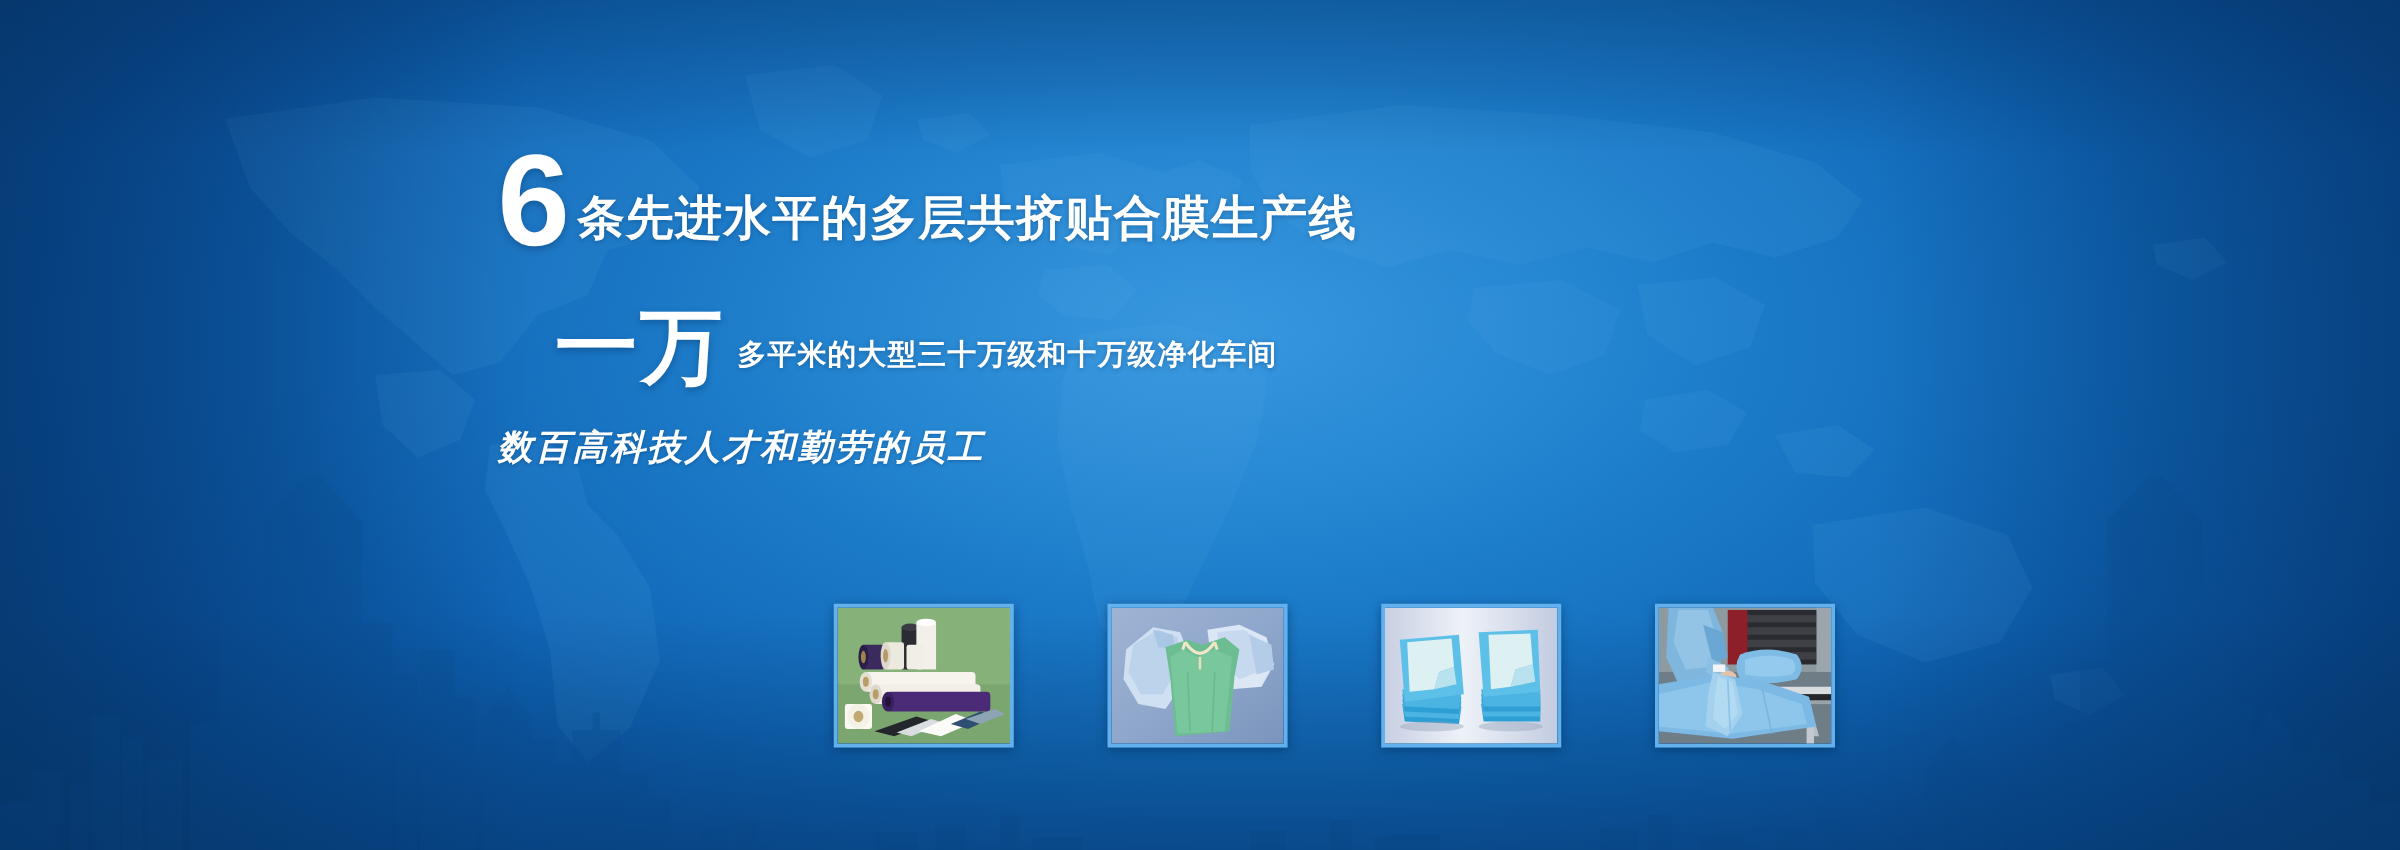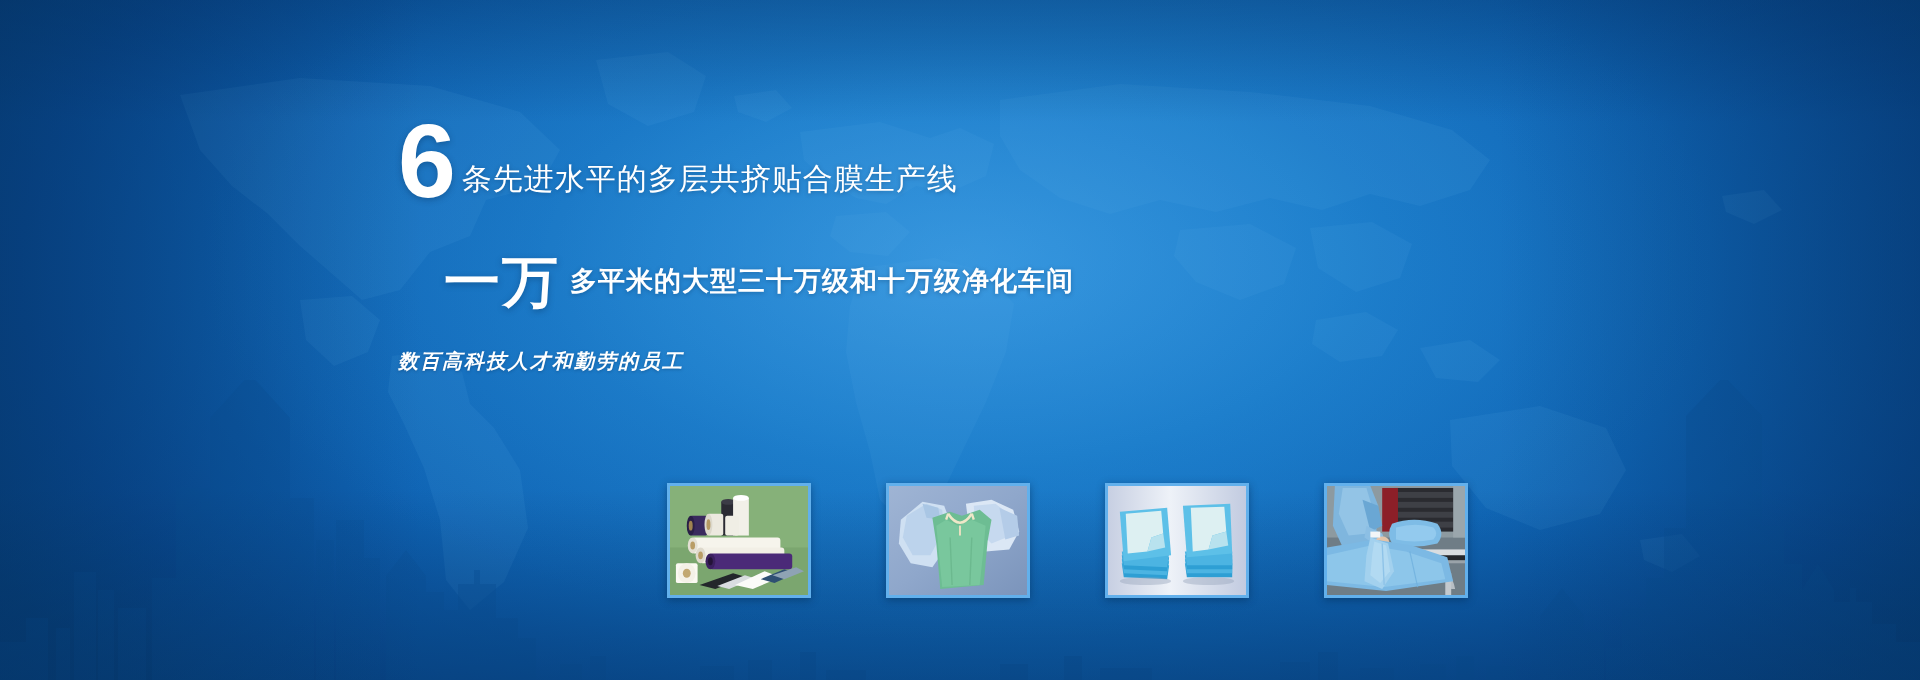--- a/index.html
+++ b/index.html
@@ -69,63 +69,63 @@
   }
   .bignum{
     font-size:104px;
     line-height:.82;
     font-weight:700;
     color:#ffffff;
     letter-spacing:-2px;
     text-shadow:0 2px 6px rgba(3,40,80,.35);
   }
   .line1 .tail{
-    font-size:30px;
-    font-weight:400;
+    font-size:38px;
+    font-weight:700;
     color:#ffffff;
     padding-bottom:4px;
     padding-left:8px;
     letter-spacing:1px;
     text-shadow:0 1px 4px rgba(3,40,80,.35);
   }
 
   .line2{
     display:flex;
     align-items:flex-end;
     margin-top:16px;
     padding-left:46px;
     height:86px;
   }
   .bigword{
-    font-size:56px;
+    font-size:66px;
     line-height:.88;
     font-weight:700;
     color:#ffffff;
     letter-spacing:2px;
     text-shadow:0 2px 6px rgba(3,40,80,.35);
   }
   .line2 .tail{
-    font-size:27px;
+    font-size:23px;
     font-weight:700;
     color:#ffffff;
     padding-bottom:7px;
     padding-left:10px;
     letter-spacing:1px;
     text-shadow:0 1px 4px rgba(3,40,80,.35);
   }
 
   .subs{
     margin-top:40px;
     padding-left:0px;
   }
   .sub{
-    font-family:Liberation Serif, serif;
+    font-family:Liberation Mono, monospace;
     font-style:italic;
     font-weight:700;
-    font-size:20px;
+    font-size:28px;
     color:#ffffff;
     letter-spacing:2px;
     line-height:30px;
     text-shadow:0 1px 3px rgba(3,40,80,.35);
   }
 
   
   .thumbs{
     position:absolute;
     top:483px;

